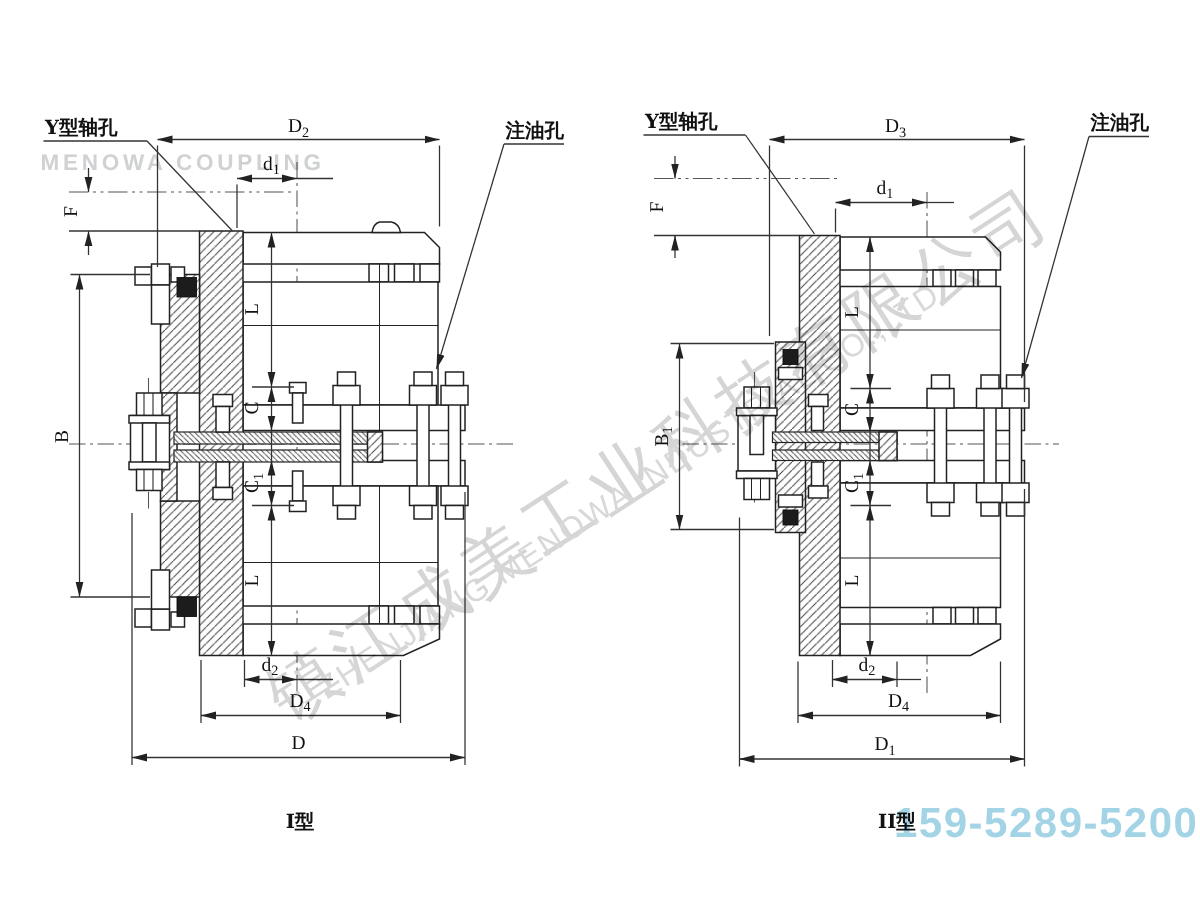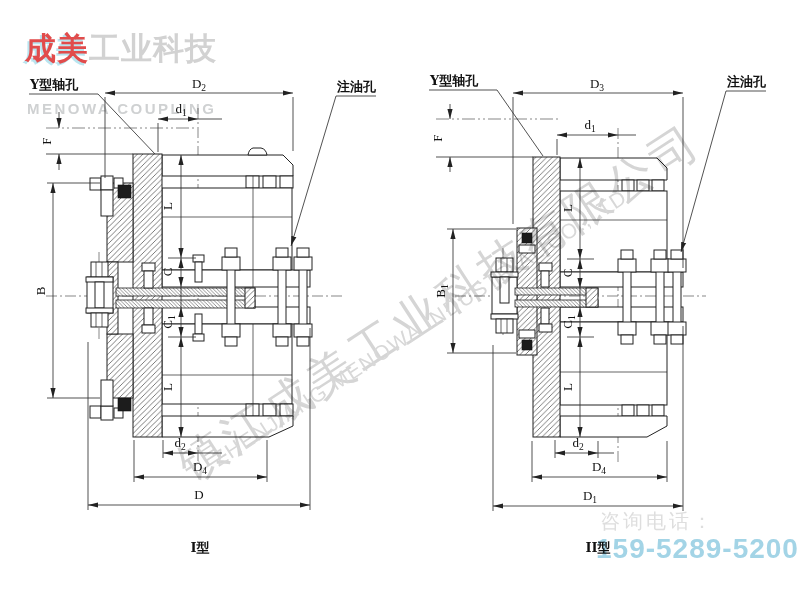--- a/index.html
+++ b/index.html
@@ -359,21 +359,19 @@
         <text class="ct" x="727" y="86">注油孔</text>
         <line class="dim" x1="726" y1="91" x2="766" y2="91"></line>
         <line class="dim" x1="726" y1="91" x2="681" y2="252" marker-end="url(#aE)"></line>
       </g>
 
       <text class="ct" x="598" y="552" text-anchor="middle">II型</text>
     </g>
   </svg>
 
   <div class="wm-layer">
-    <div class="logo"><span class="red">成美</span><span class="gray">工业科技</span></div>
     <div class="logo-sub">MENOWA COUPLING</div>
     <div class="wm-cn">镇江成美工业科技有限公司</div>
     <div class="wm-en">ZHENJIANG MENOWA INDUSTRIAL CO.,LTD</div>
-    <div class="contact-label">咨询电话：</div>
     <div class="contact-phone">159-5289-5200</div>
   </div>
 
 </div>
 
 </body></html>

